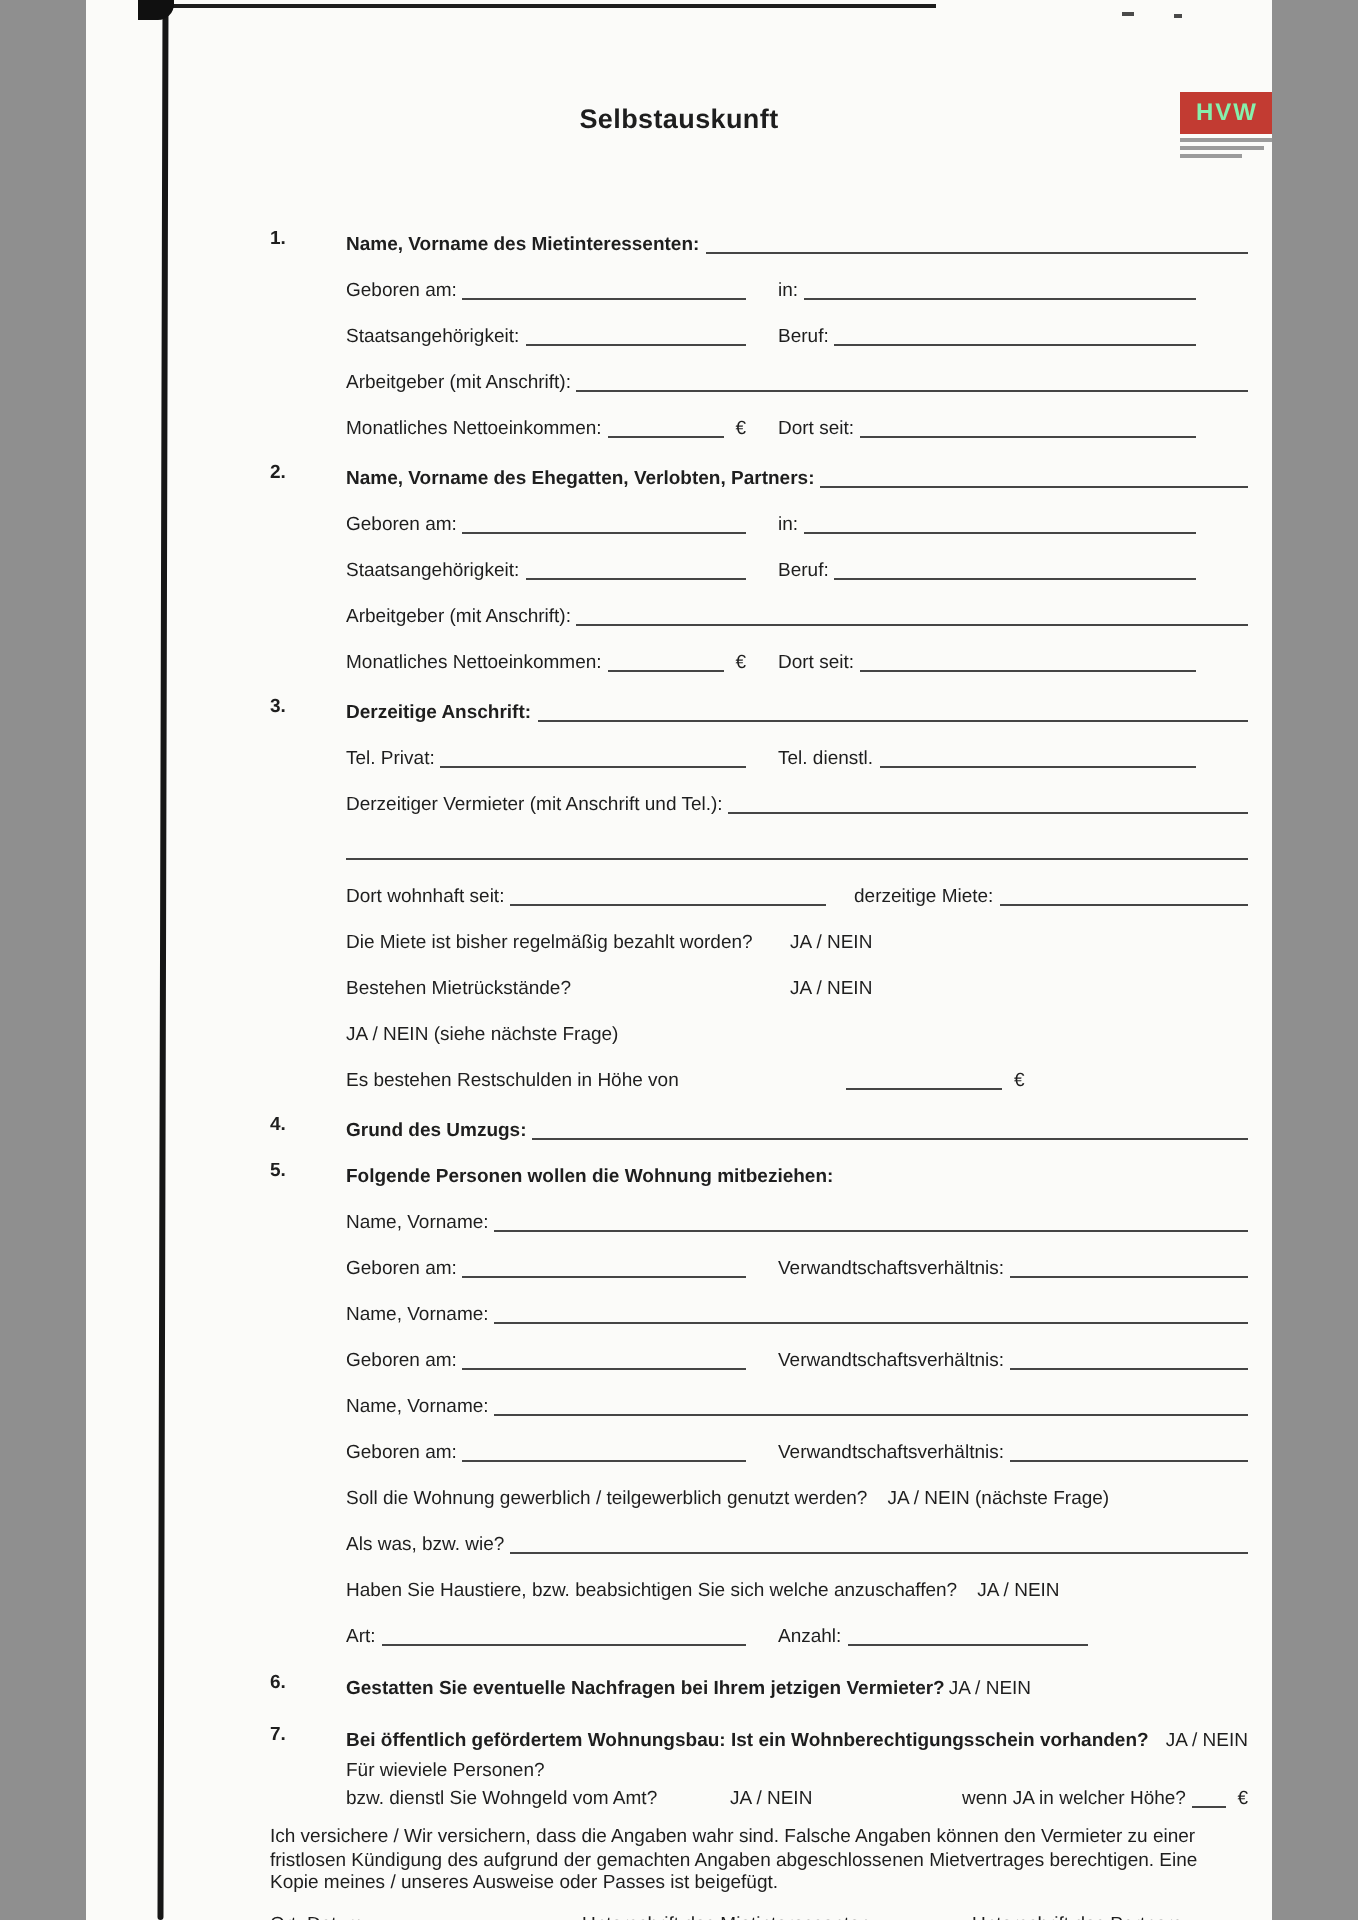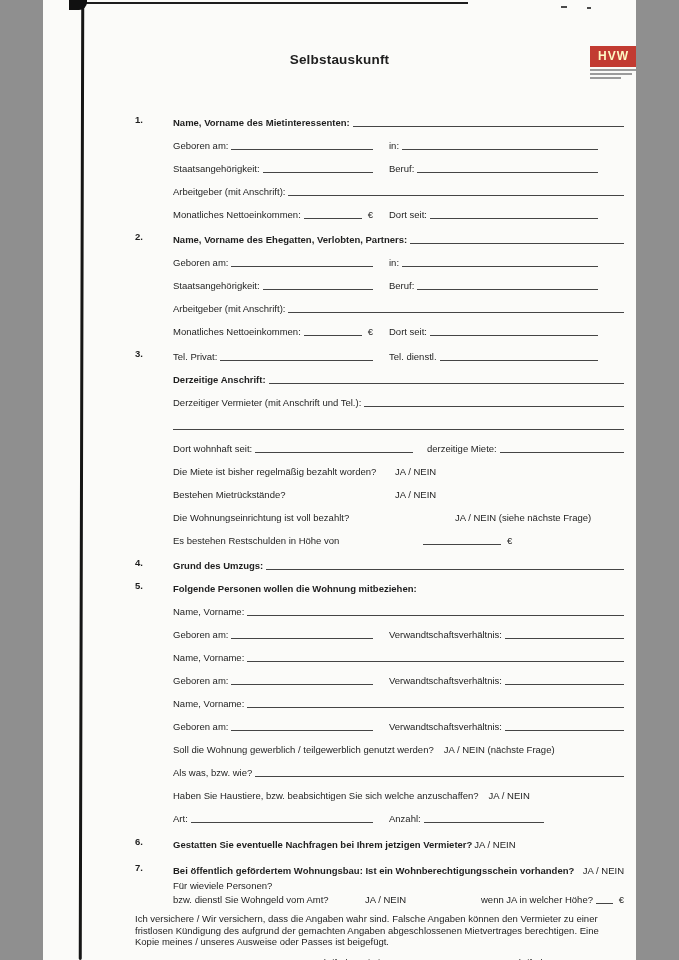--- a/index.html
+++ b/index.html
@@ -14,21 +14,21 @@
   .art-top{left:40px;top:2px;width:385px;height:2px;background:#1d1d1d;}
   .art-corner{left:26px;top:0;width:18px;height:10px;background:#101010;border-bottom-right-radius:8px;}
   .speck{position:absolute;background:#4a4a4a;}
   .sp1{left:518px;top:6px;width:6px;height:2px;}
   .sp2{left:544px;top:7px;width:4px;height:2px;}
   .sp3{left:636px;top:12px;width:3px;height:2px;}
   
   .title{position:absolute;top:52px;left:0;width:100%;text-align:center;
     font-size:13.5px;font-weight:bold;letter-spacing:.2px;}
   .logo{position:absolute;left:547px;top:46px;width:47px;}
-  .logo-box{height:21px;background:#c23b32;color:#fef9c3;font-weight:bold;font-size:12px;
+  .logo-box{height:21px;background:#c23b32;color:#86efac;font-weight:bold;font-size:12px;
     line-height:21px;text-align:center;letter-spacing:1px;}
   .logo-sub div{height:2px;background:#9b9b9b;margin-top:2px;}
   .ls1{width:46px;} .ls2{width:42px;} .ls3{width:31px;}
   
   .content{position:absolute;left:92px;top:108px;width:489px;}
   .sec{display:flex;margin-bottom:2px;}
   .num{width:38px;font-weight:bold;font-size:9.5px;line-height:11px;padding-top:6px;flex:none;}
   .sbody{flex:1;min-width:0;}
   .row{display:flex;align-items:flex-end;height:20px;padding-bottom:3px;
     font-size:9.5px;line-height:11px;white-space:nowrap;}
@@ -165,32 +165,32 @@
               <span class="line fill mra"></span>
             </span>
         </div>
       </div>
     </div>
 
     <div class="sec">
       <div class="num">3.</div>
       <div class="sbody">
         <div class="row">
+          <span class="b lbl">Derzeitige Anschrift:</span>
+          <span class="line fill"></span>
+        </div>
+        <div class="row">
           <span class="col1">
               <span class="lbl">Tel. Privat:</span>
               <span class="line fill"></span>
             </span>
           <span class="col2">
               <span class="lbl">Tel. dienstl.</span>
               <span class="line fill mra"></span>
             </span>
-        </div>
-        <div class="row">
-          <span class="b lbl">Derzeitige Anschrift:</span>
-          <span class="line fill"></span>
         </div>
         <div class="row">
           <span class="lbl">Derzeitiger Vermieter (mit Anschrift und Tel.):</span>
           <span class="line fill"></span>
         </div>
         <div class="row">
           <span class="line fill"></span>
         </div>
         <div class="row">
           <span class="col1 colw">
@@ -204,21 +204,20 @@
         </div>
         <div class="row">
           <span class="q qw1">Die Miete ist bisher regelmäßig bezahlt worden?</span>
           <span>JA / NEIN</span>
         </div>
         <div class="row">
           <span class="q qw1">Bestehen Mietrückstände?</span>
           <span>JA / NEIN</span>
         </div>
         <div class="row">
-          <span class="q qw2">Die Wohnungseinrichtung ist voll bezahlt?</span>
           <span>JA / NEIN (siehe nächste Frage)</span>
         </div>
         <div class="row">
           <span class="q qw3">Es bestehen Restschulden in Höhe von</span>
           <span class="line rsline"></span>
           <span class="eur">€</span>
         </div>
       </div>
     </div>
 

